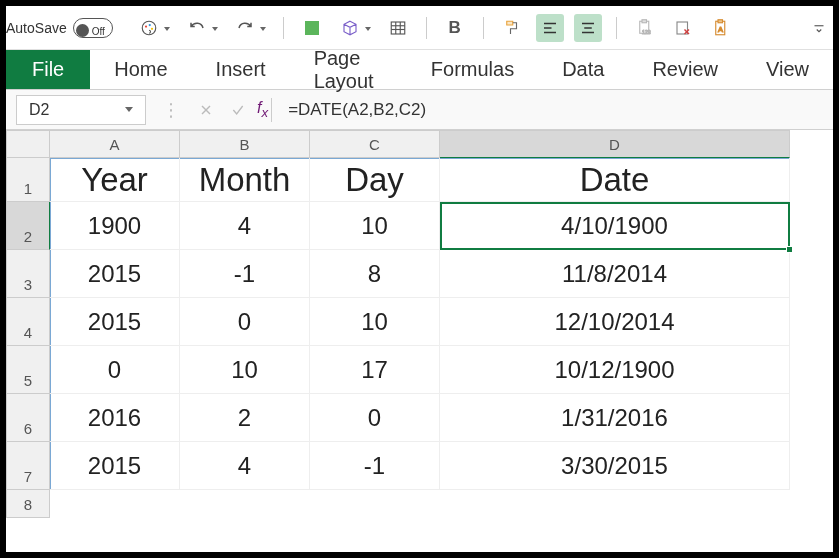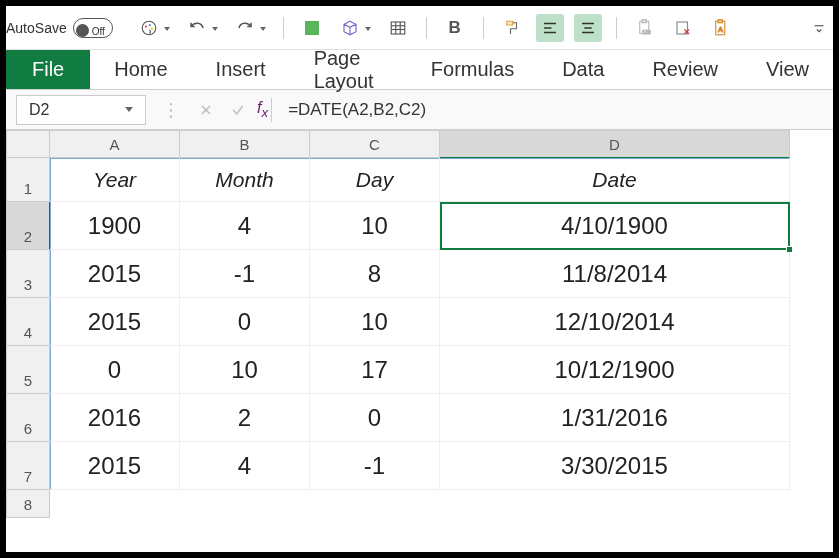--- a/index.html
+++ b/index.html
@@ -35,21 +35,21 @@
 .corner { width: 44px; height: 28px; border: 1px solid #ccc; background: #f0f0f0; }
 .col-headers { display: flex; }
 .col-h { height: 28px; border: 1px solid #ccc; border-left: none; background: #f0f0f0; display: flex; align-items: center; justify-content: center; font-size: 15px; color: #555; }
 .col-h.sel { background: #d8d8d8; border-bottom: 1px solid #107c41; }
 .row-headers { display: flex; flex-direction: column; }
 .row-h { width: 44px; border: 1px solid #ccc; border-top: none; background: #f0f0f0; display: flex; align-items: flex-end; justify-content: center; padding-bottom: 4px; font-size: 15px; color: #555; }
 .row-h.sel { background: #d8d8d8; border-right: 1px solid #107c41; }
 
 .cells { position: relative; }
 .cell { position: absolute; display: flex; align-items: center; justify-content: center; font-size: 24px; color: #222; border-right: 1px solid #eee; border-bottom: 1px solid #eee; }
-.cell.header { font-size: 21px; font-style: italic; }
+.cell.header { font-size: 33px; }
 .selection-rect { position: absolute; border: 2px solid #107c41; pointer-events: none; }
 .range-rect { position: absolute; border: 1px solid #7aa8d4; pointer-events: none; }
 .fill-handle { position: absolute; width: 7px; height: 7px; background: #107c41; border: 1px solid #fff; }
 
 .wA { width: 130px; } .wB { width: 130px; } .wC { width: 130px; } .wD { width: 350px; }
 </style>
 </head>
 <body>
 
 <div class="window">

